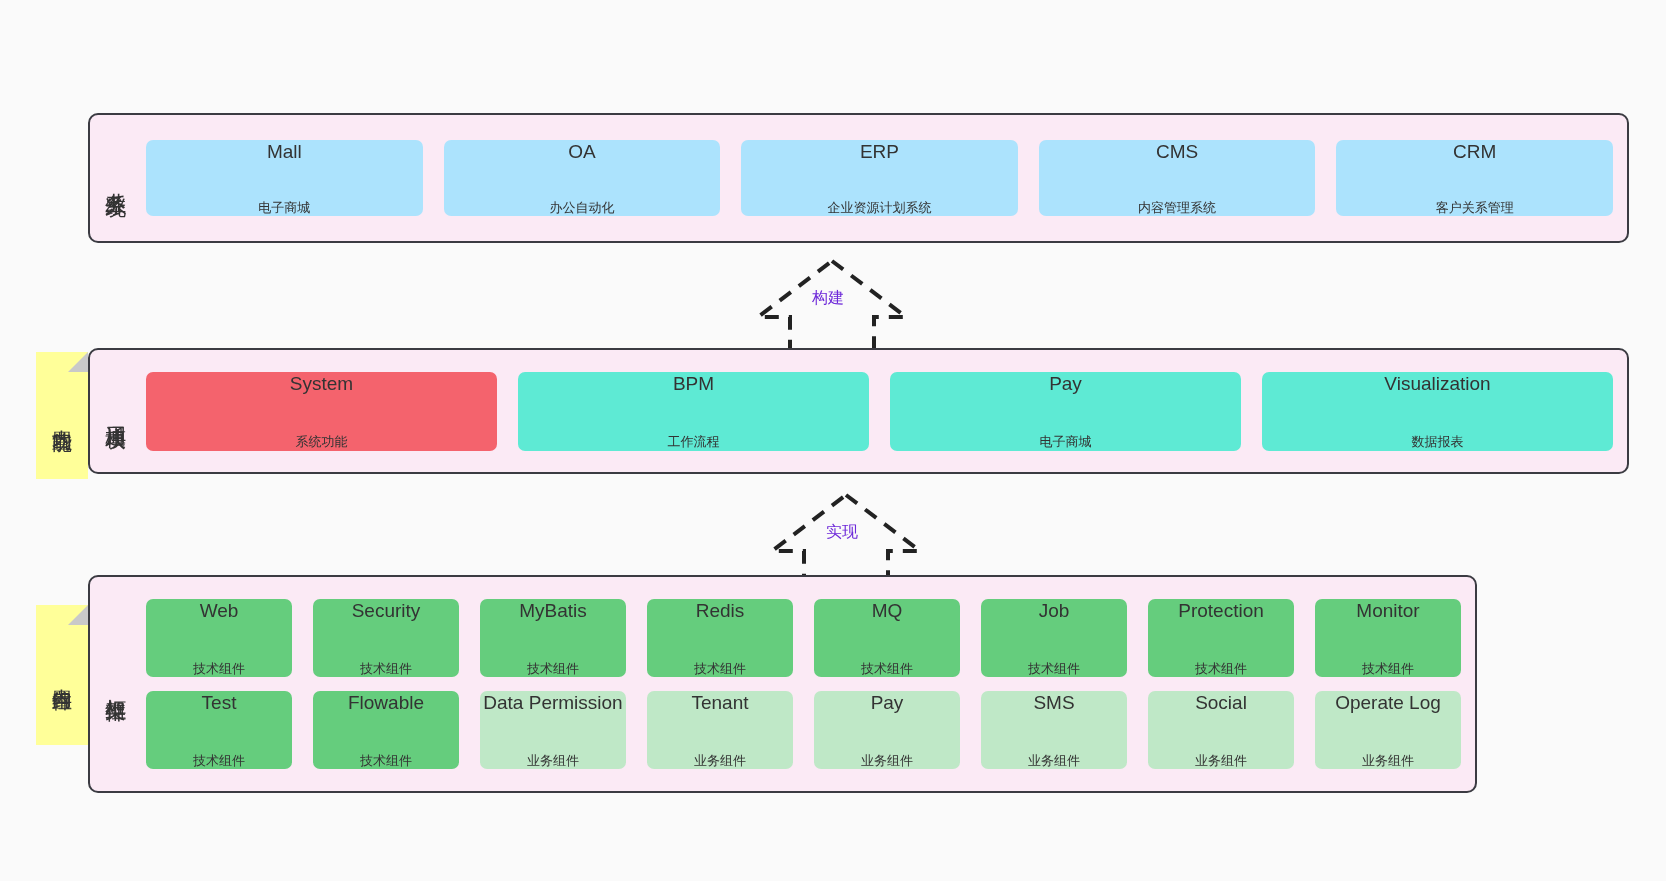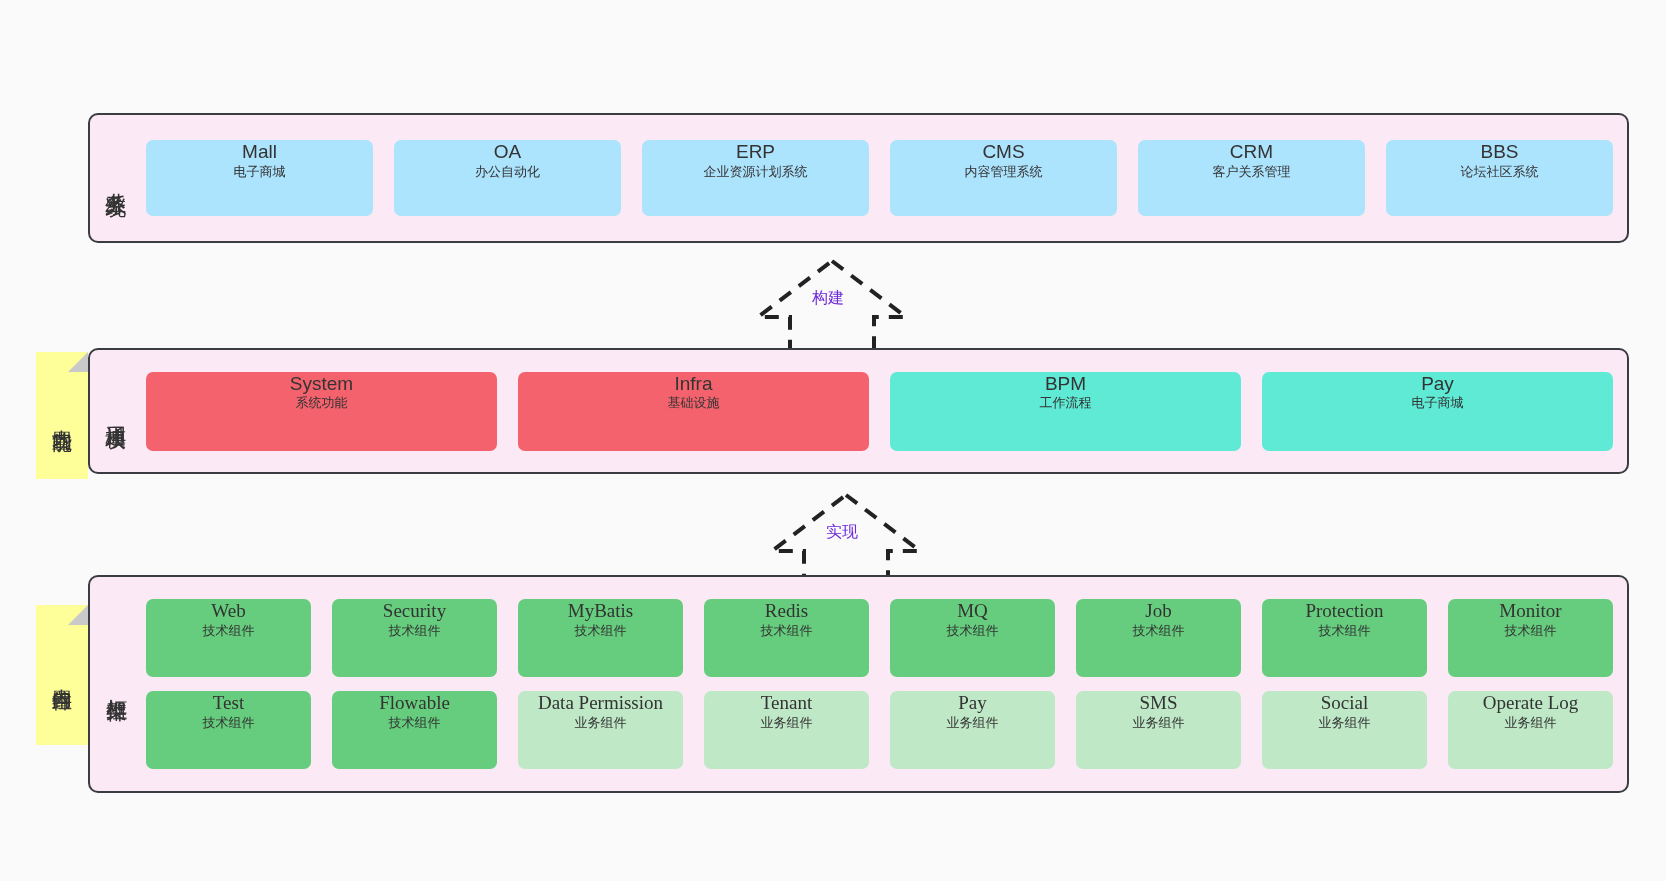--- a/index.html
+++ b/index.html
@@ -57,21 +57,21 @@
   .row {
     display: flex;
     gap: 21px;
   }
   .cell {
     flex: 1 1 0;
     border-radius: 7px;
     display: flex;
     flex-direction: column;
     align-items: center;
-    justify-content: flex-start;
+    justify-content: space-between;
     text-align: center;
     line-height: 1.26;
     color: #333333;
     user-select: none;
   }
   .cell .en { font-size: 19px; }
   .cell .cn { font-size: 13px; }
 
   
   #layer-business {
@@ -95,23 +95,22 @@
   #layer-common .cell {
     height: 79px;
   }
   .c-red   { background: #f4636d; }
   .c-pink  { background: #5eead4; }
 
   
   #layer-framework {
     left: 88px;
     top: 575px;
-    width: 1541px;
+    width: 1389px;
     height: 218px;
-    font-family: Liberation Serif, serif;
   }
   #layer-framework .cell {
     height: 78px;
   }
   .c-green  { background: #65cd7d; }
   .c-lgreen { background: #bfe8c7; }
 
   
   .note {
     position: absolute;
@@ -183,52 +182,48 @@
           <span class="cn">企业资源计划系统</span>
         </div>
         <div class="cell">
           <span class="en">CMS</span>
           <span class="cn">内容管理系统</span>
         </div>
         <div class="cell">
           <span class="en">CRM</span>
           <span class="cn">客户关系管理</span>
         </div>
-        <div class="cell">
-          <span class="en">BBS</span>
-          <span class="cn">论坛社区系统</span>
-        </div>
       </div>
     </div>
   </div>
 
   <svg class="arrow" id="arrow-build" width="160" height="100" viewBox="0 0 160 100">
     <path d="M 80 6 L 154 62 L 122 62 L 122 96 L 38 96 L 38 62 L 6 62 Z" fill="none" stroke="#222222" stroke-width="4" stroke-dasharray="14 10" stroke-linecap="butt" stroke-linejoin="miter"></path>
   </svg>
   <div class="arrow-label" id="label-build">构建</div>
 
   <div class="layer" id="layer-common">
     <div class="layer-title">通用模块</div>
     <div class="layer-body">
       <div class="row">
         <div class="cell c-red">
           <span class="en">System</span>
           <span class="cn">系统功能</span>
         </div>
-        <div class="cell c-red">
-          <span class="en">Infra</span>
-          <span class="cn">基础设施</span>
-        </div>
         <div class="cell c-pink">
           <span class="en">BPM</span>
           <span class="cn">工作流程</span>
         </div>
         <div class="cell c-pink">
           <span class="en">Pay</span>
           <span class="cn">电子商城</span>
+        </div>
+        <div class="cell c-pink">
+          <span class="en">Visualization</span>
+          <span class="cn">数据报表</span>
         </div>
       </div>
     </div>
   </div>
 
   <svg class="arrow" id="arrow-impl" width="160" height="100" viewBox="0 0 160 100">
     <path d="M 80 6 L 154 62 L 122 62 L 122 96 L 38 96 L 38 62 L 6 62 Z" fill="none" stroke="#222222" stroke-width="4" stroke-dasharray="14 10" stroke-linecap="butt" stroke-linejoin="miter"></path>
   </svg>
   <div class="arrow-label" id="label-impl">实现</div>
 

